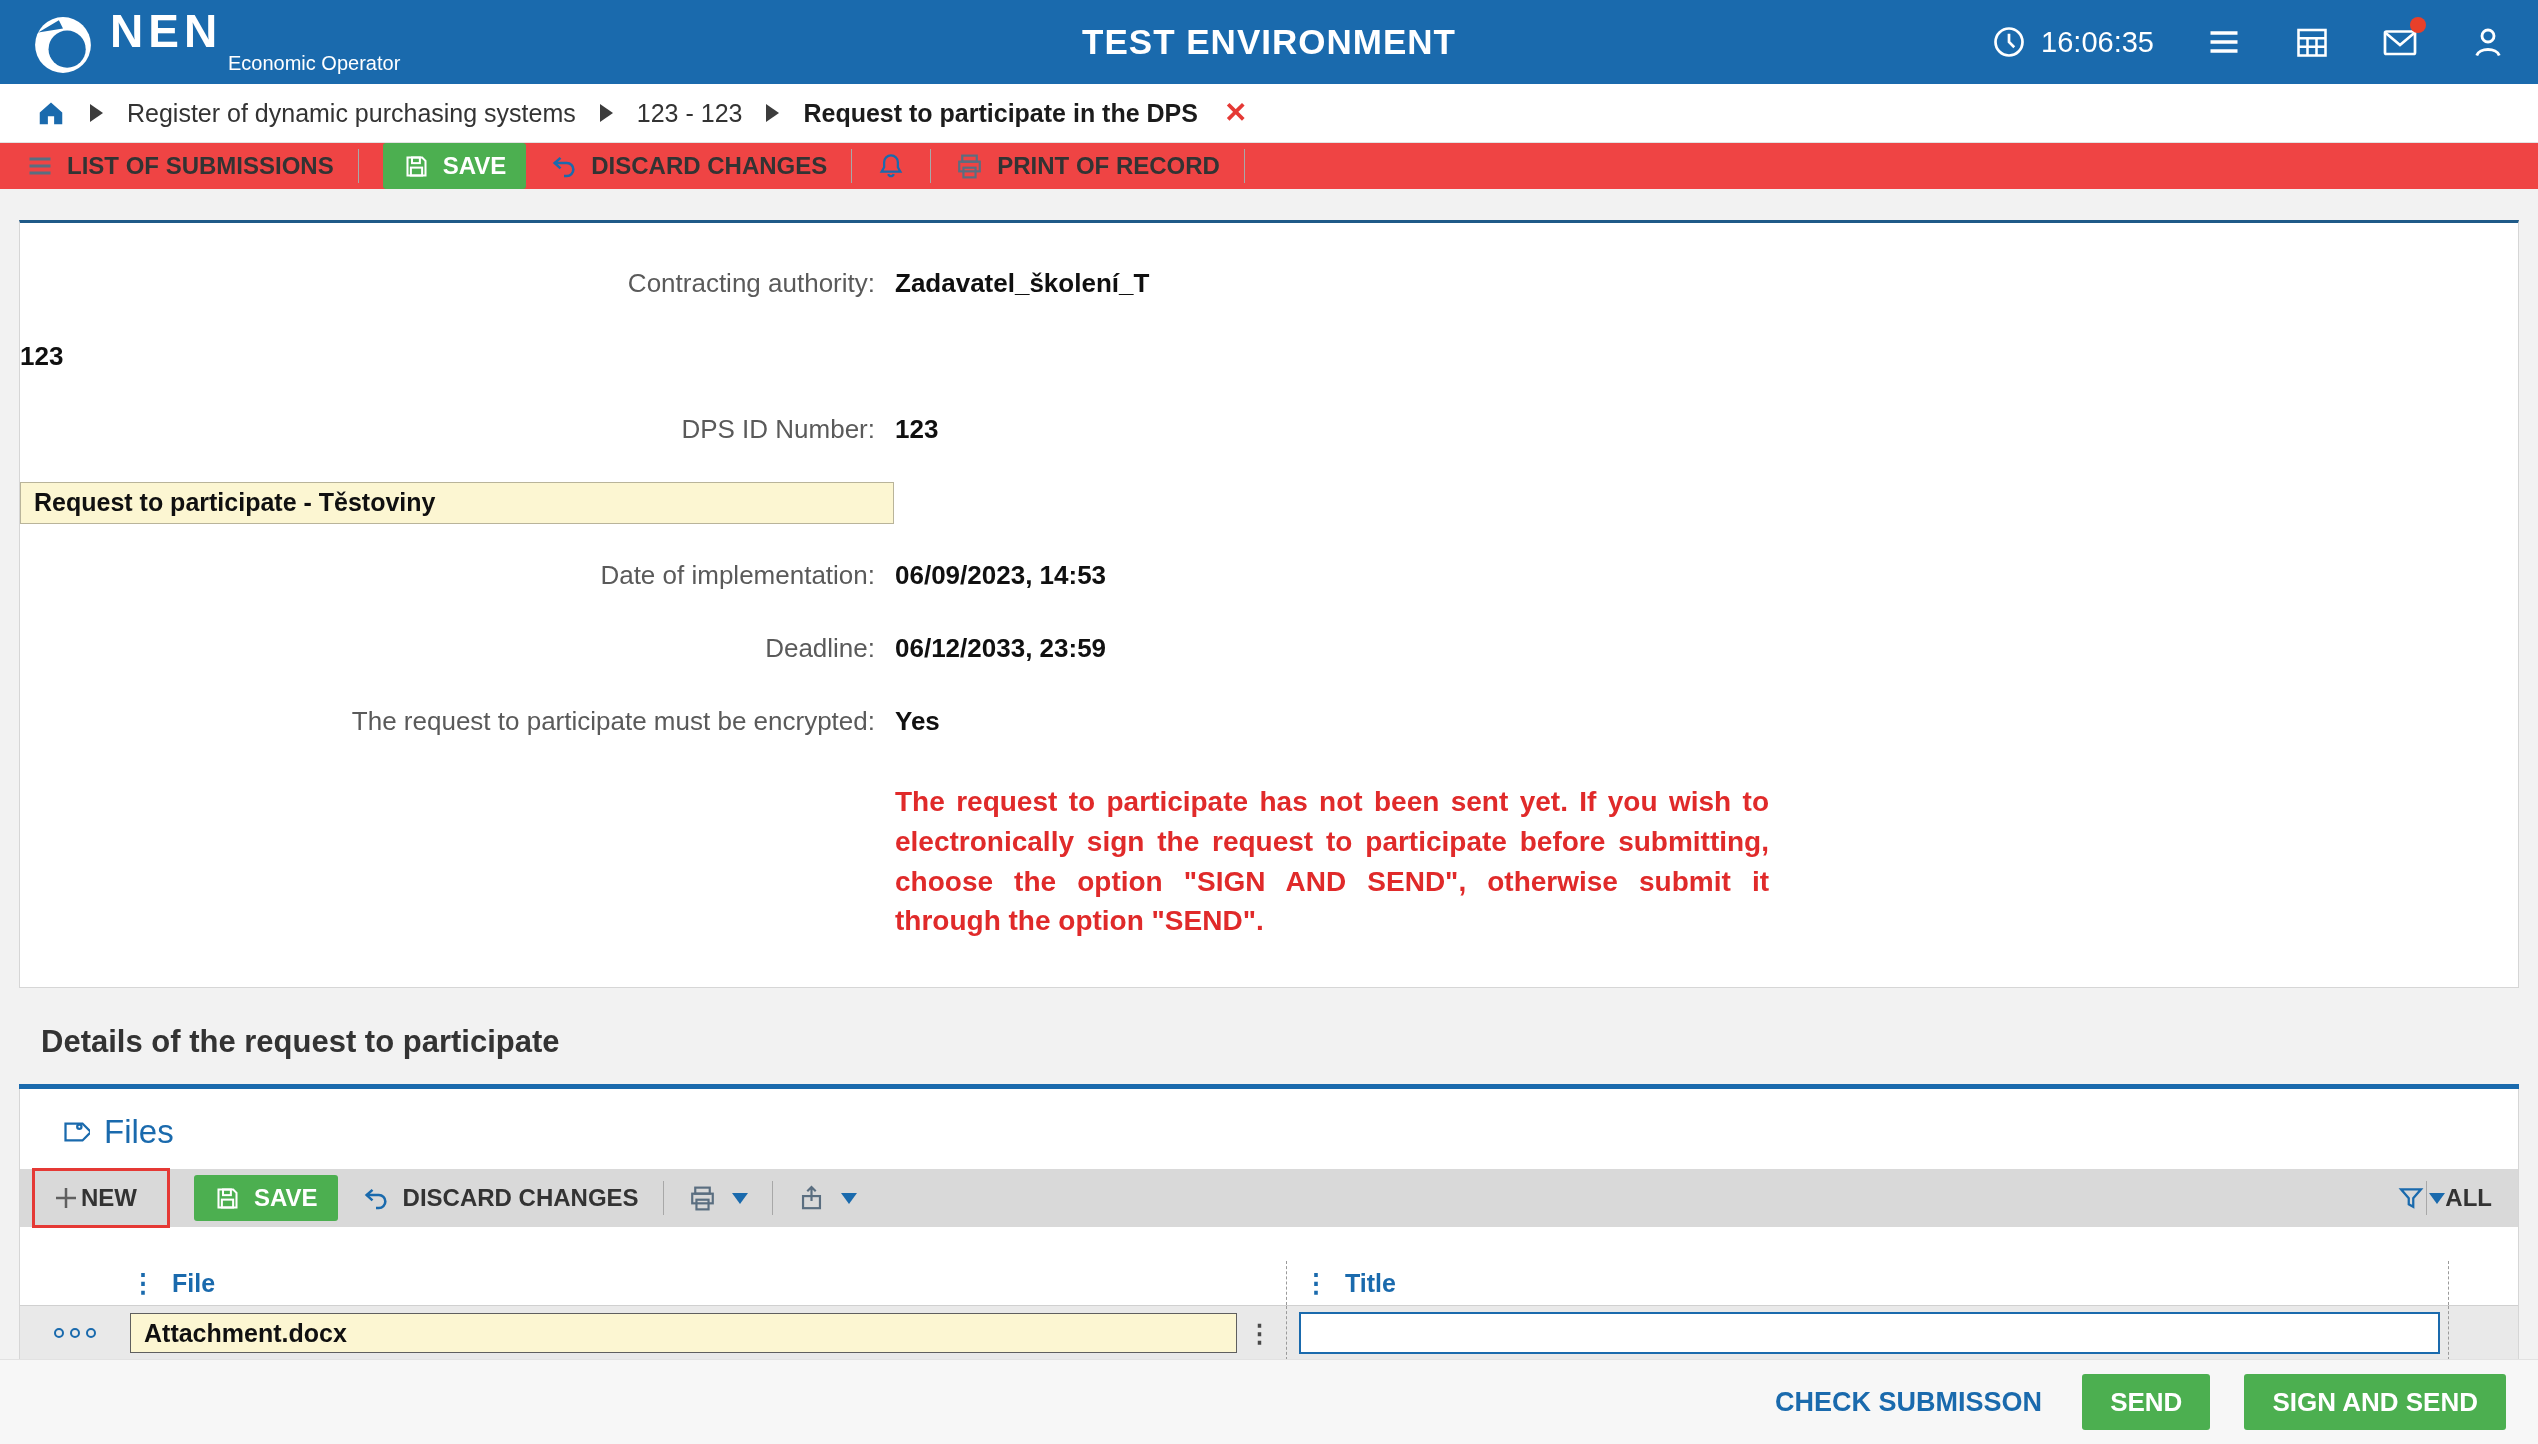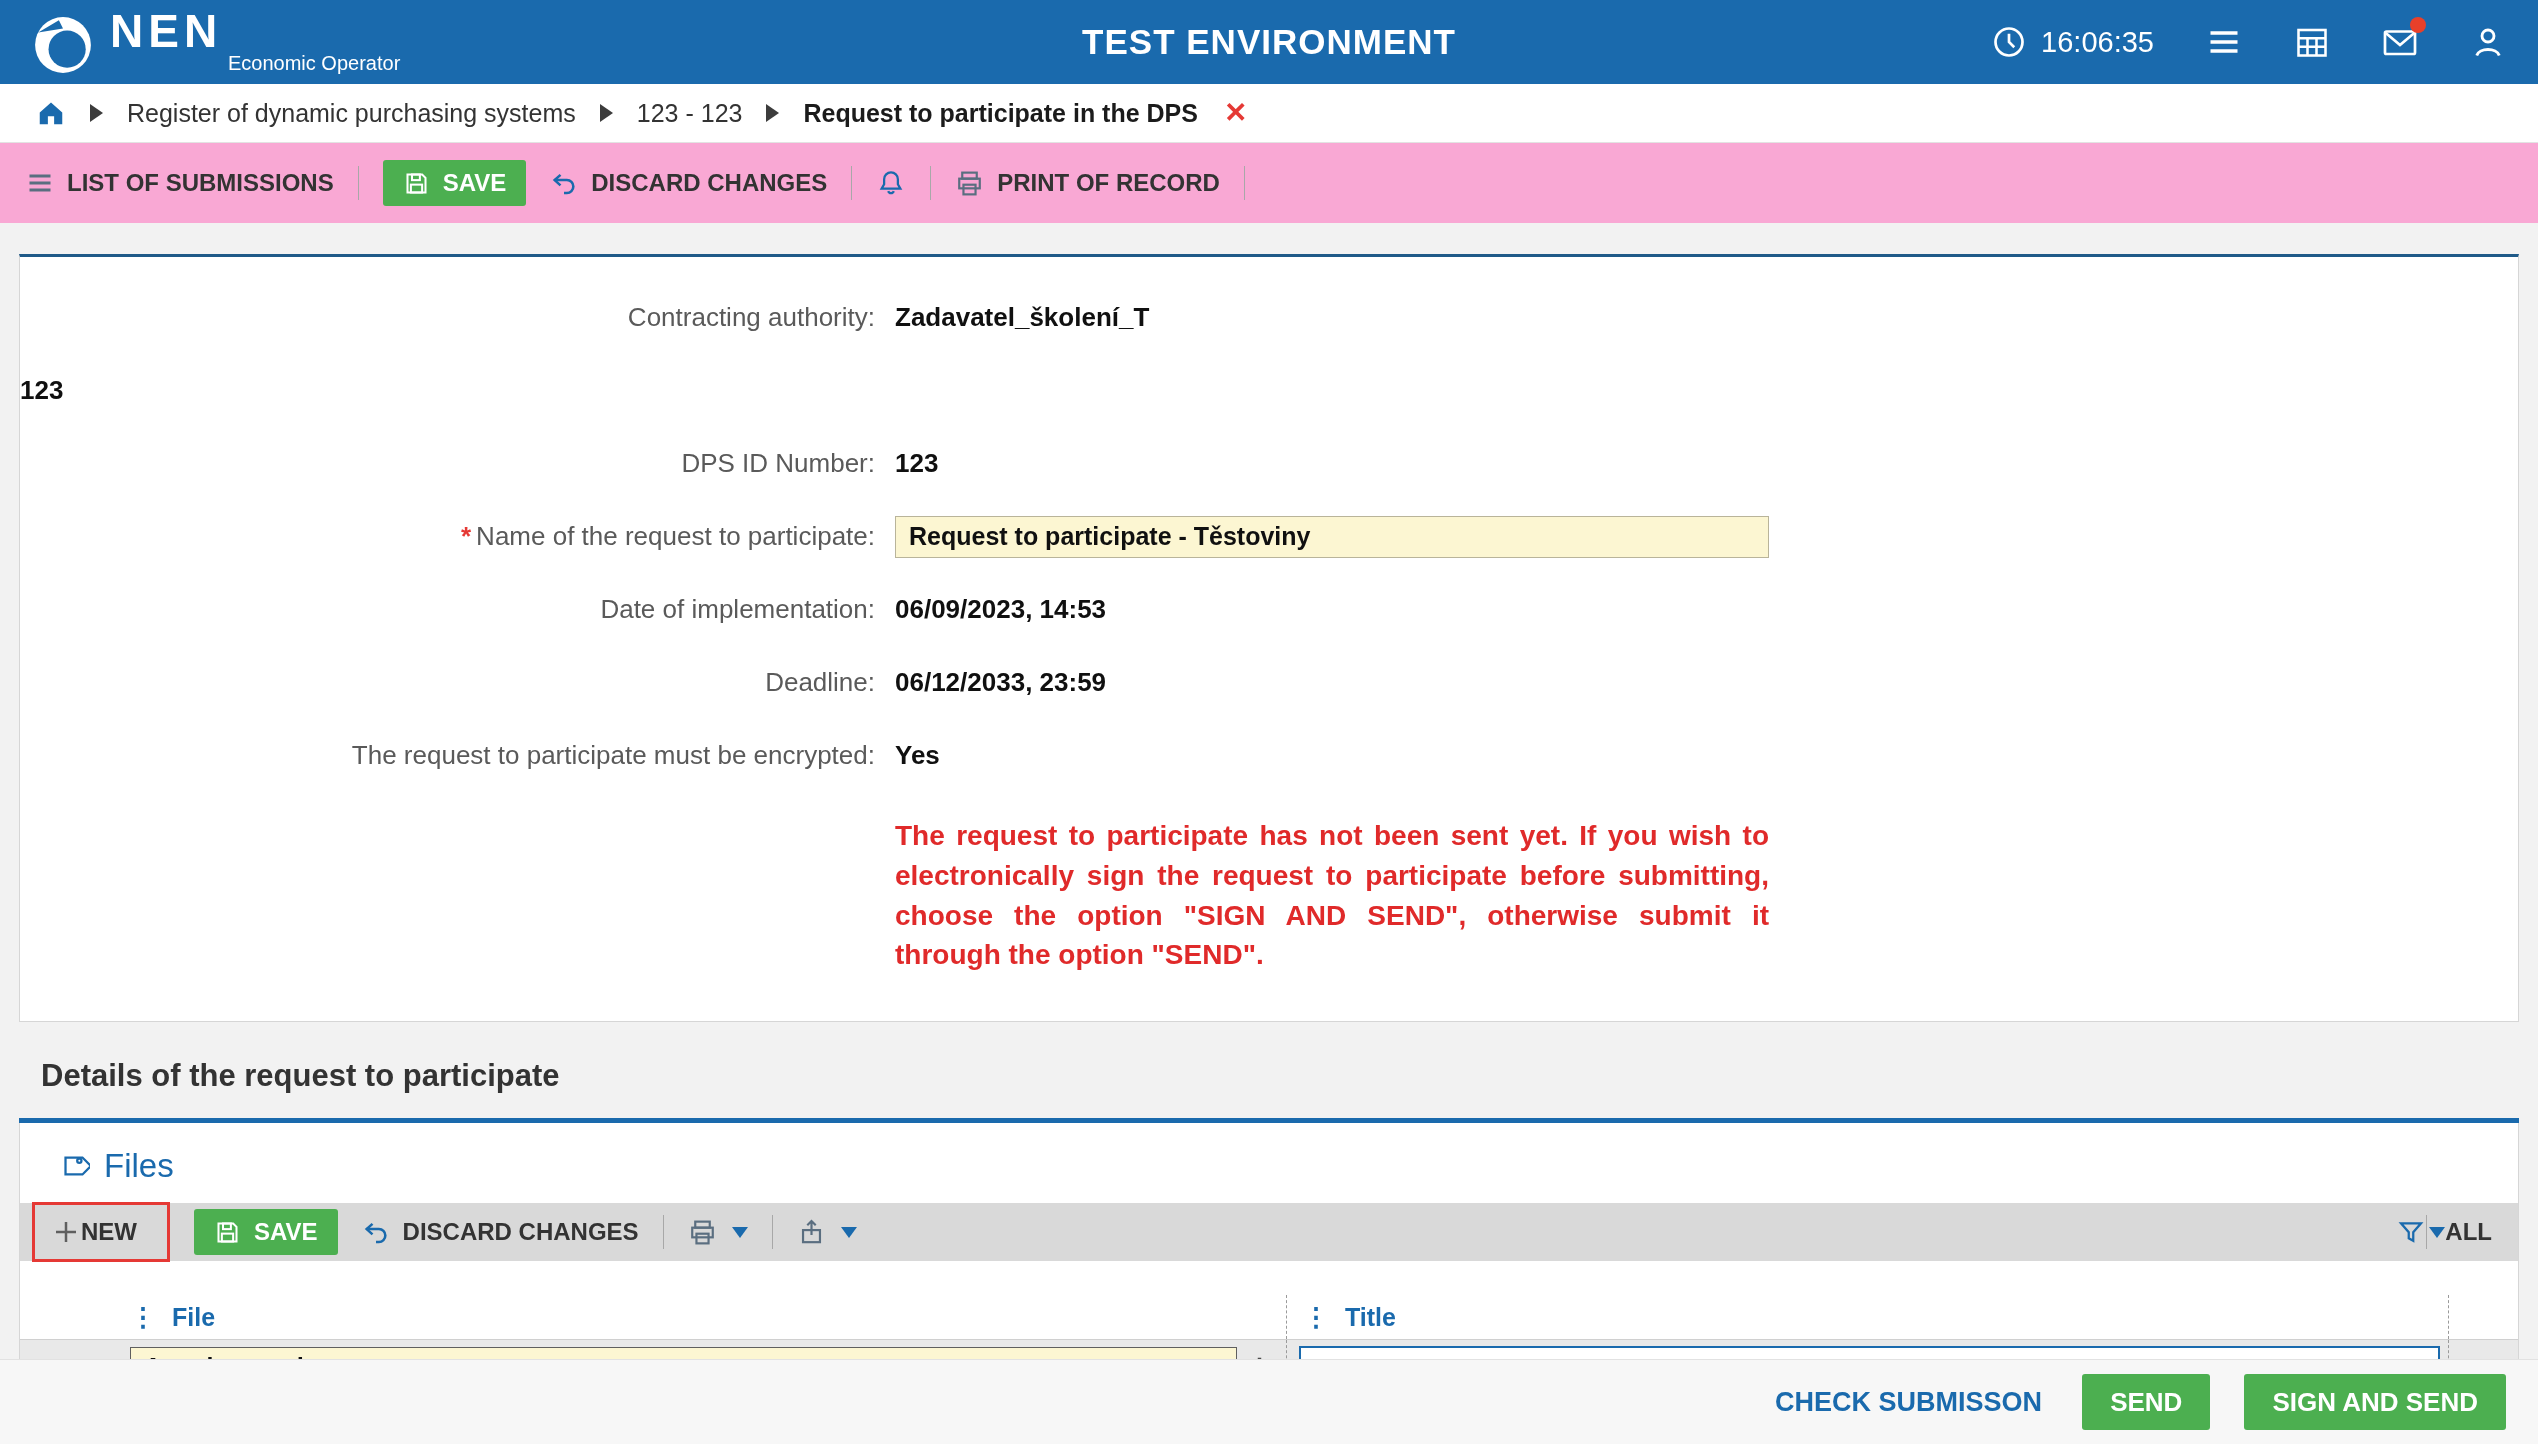--- a/index.html
+++ b/index.html
@@ -28,21 +28,21 @@
   .mail-dot{position:absolute;top:-7px;right:-8px;width:16px;height:16px;border-radius:50%;background:#e8402a;}
 
   
   .breadcrumb{height:58px;background:#fff;display:flex;align-items:center;gap:24px;padding:0 36px;border-bottom:1px solid #e3e3e3;font-size:25px;color:#333;}
   .crumb{cursor:pointer;white-space:nowrap;}
   .crumb.current{font-weight:bold;color:#1b1b1b;}
   .bc-sep{width:0;height:0;border-left:13px solid #3c3c3c;border-top:9px solid transparent;border-bottom:9px solid transparent;}
   .close-x{color:#e53935;font-weight:bold;font-size:28px;margin-left:2px;cursor:pointer;line-height:1;}
 
   
-  .toolbar{height:44px;background:#f9a8d4;display:flex;align-items:center;padding:18px 26px;gap:24px;font-size:24px;font-weight:bold;color:#333;}
+  .toolbar{height:44px;background:#ef4444;display:flex;align-items:center;padding:1px 26px;gap:24px;font-size:24px;font-weight:bold;color:#333;}
   .tb-item{display:flex;align-items:center;gap:13px;cursor:pointer;white-space:nowrap;}
   .tb-sep{width:1px;height:34px;background:#a8a8a8;flex:0 0 1px;}
   .btn-green{background:#4caf50;color:#fff;display:flex;align-items:center;gap:13px;padding:0 20px;height:46px;border-radius:3px;border:none;font-size:24px;font-weight:bold;cursor:pointer;font-family:"Liberation Sans",sans-serif;}
   .caret{width:0;height:0;border-top:11px solid #1a6aad;border-left:8px solid transparent;border-right:8px solid transparent;margin-left:2px;}
 
   
   .content{margin:0 19px;}
   .form-panel{background:#fff;border-top:3px solid #1f5a88;border-left:1px solid #d6d6d6;border-right:1px solid #d6d6d6;border-bottom:1px solid #d6d6d6;padding:24px 0 46px;margin-top:31px;}
   .form-row{display:flex;align-items:center;height:73px;}
   .form-label{flex:0 0 875px;text-align:right;color:#5a5a5a;font-size:26px;padding-right:20px;box-sizing:border-box;}
@@ -195,21 +195,20 @@
     <div class="form-row">
       <span class="form-value">123</span>
     </div>
 
     <div class="form-row">
       <span class="form-label">DPS ID Number:</span>
       <span class="form-value">123</span>
     </div>
 
     <div class="form-row">
-      <span class="form-label"><span class="req-star">*</span><span>Name of the request to participate:</span></span>
       <input class="text-input" type="text" value="Request to participate - Těstoviny" style="">
     </div>
 
     <div class="form-row">
       <span class="form-label">Date of implementation:</span>
       <span class="form-value">06/09/2023, 14:53</span>
     </div>
 
     <div class="form-row">
       <span class="form-label">Deadline:</span>

